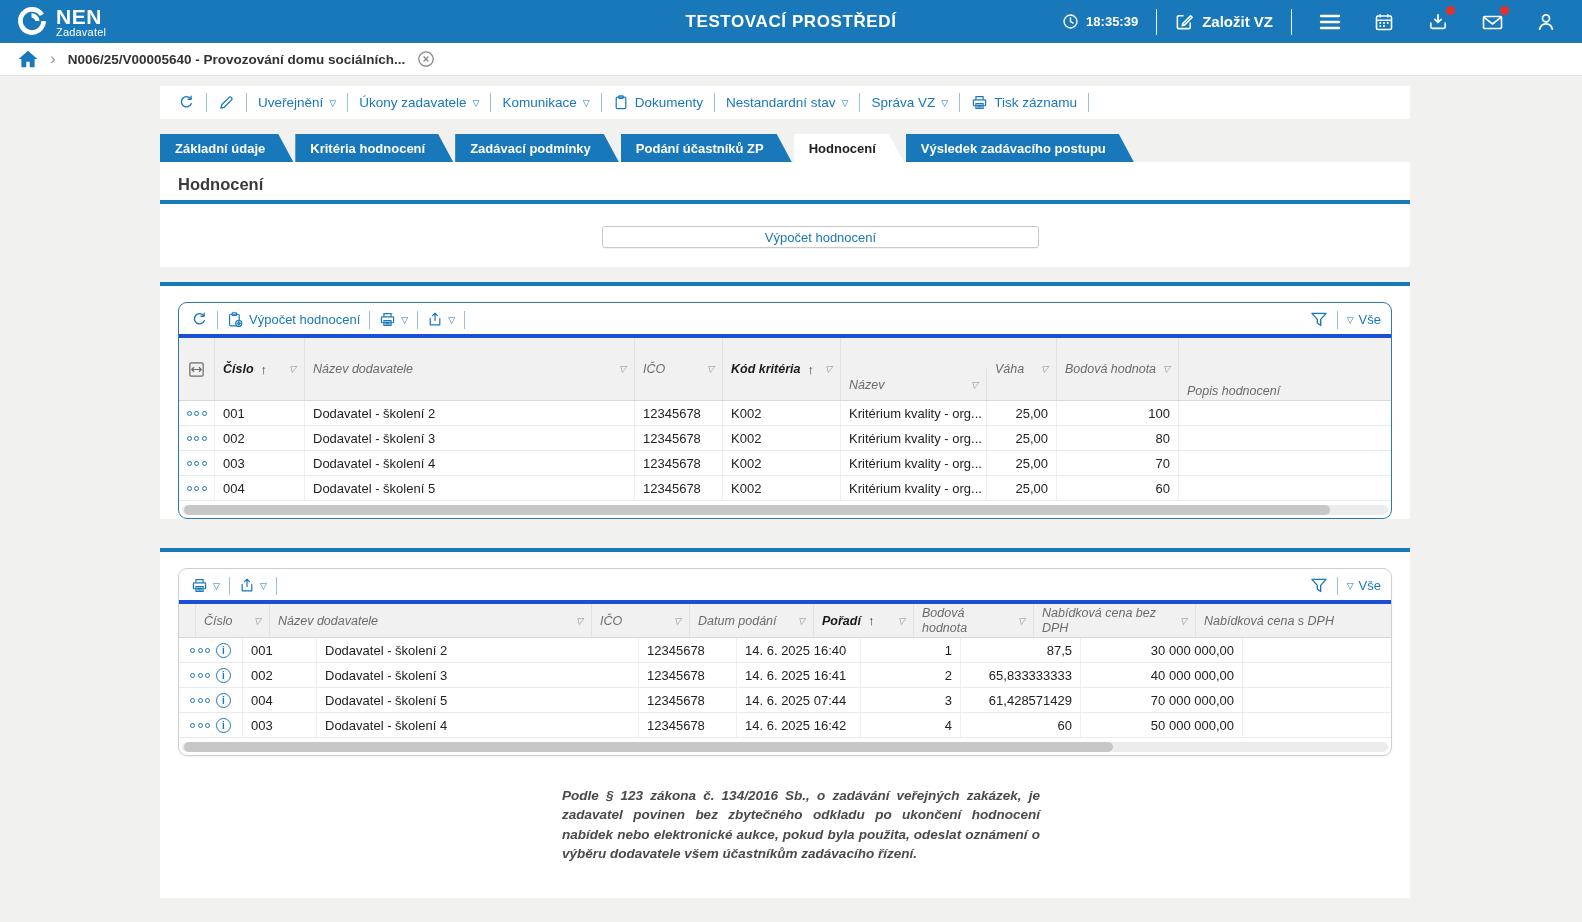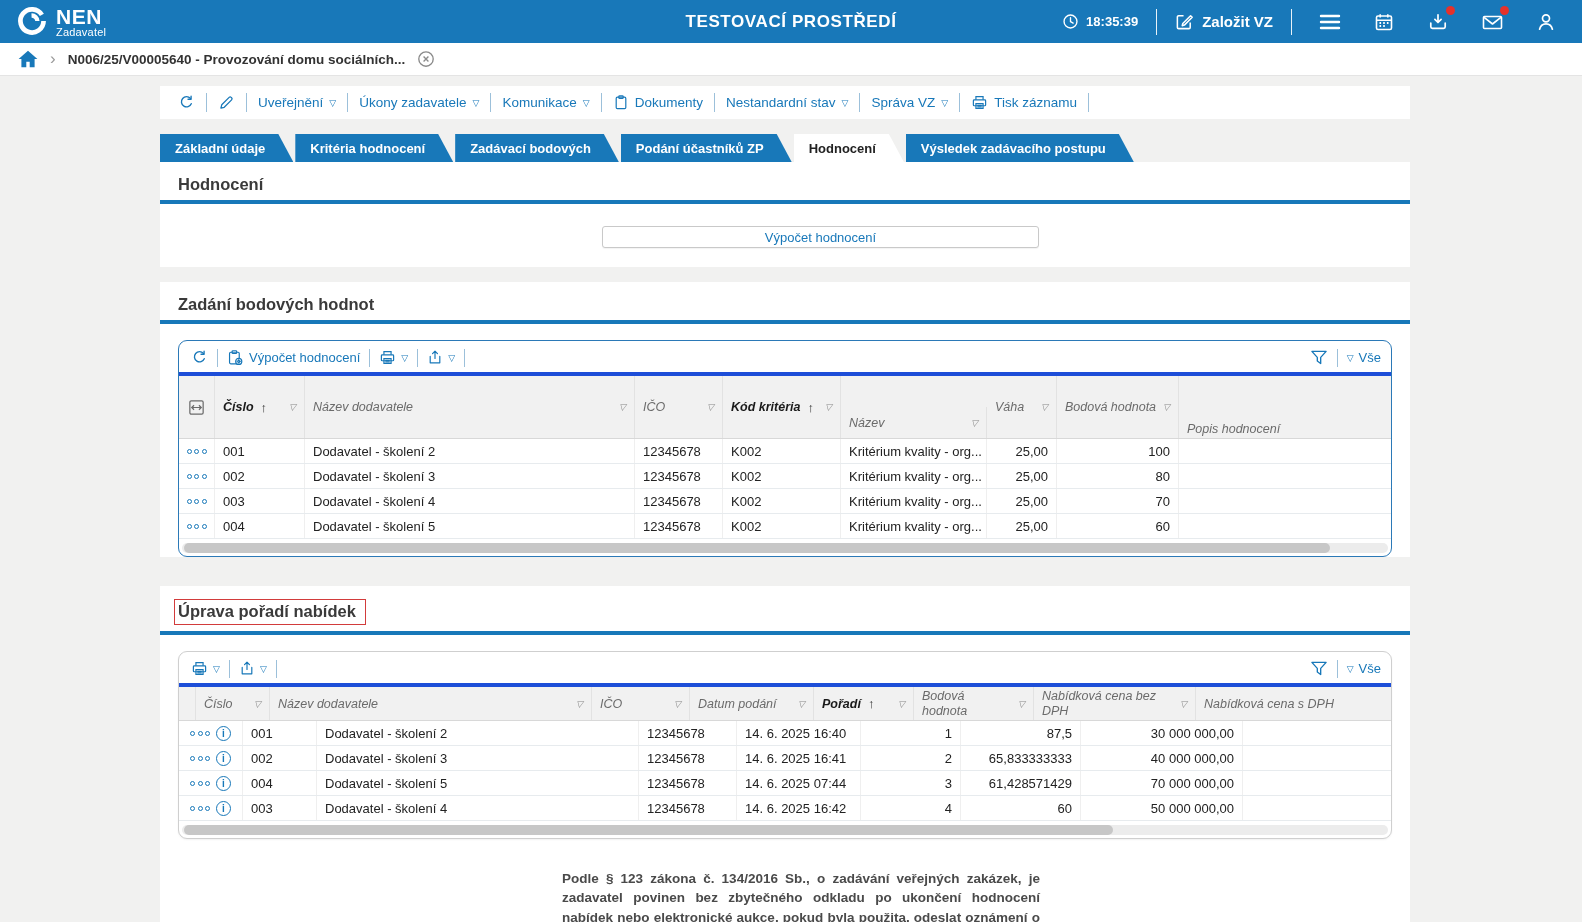--- a/index.html
+++ b/index.html
@@ -78,21 +78,21 @@
   .g-td.icons { justify-content:center; gap:6px; }
   .dots { display:flex; gap:2.5px; align-items:center;}
   .dots i { width:5px; height:5px; border:1.4px solid #1878b9; border-radius:50%; display:block;}
   .info-i { width:15px; height:15px; border:1.4px solid #1878b9; border-radius:50%; color:#1878b9; font-size:10px; font-weight:bold;
             display:flex; align-items:center; justify-content:center; font-style:normal;}
   .hscroll { height:10px; background:#ececec; border-radius:5px; margin:4px 3px 3px 3px; position:relative;}
   .hscroll .thumb { position:absolute; top:0; bottom:0; left:2px; background:#c7c7c7; border-radius:5px; cursor:pointer;}
 
   
   .footer-note { width:478px; margin:30px auto 0 auto; transform:translateX(16px); font-size:13.5px; font-weight:bold;
-                 color:#4a4a4a; text-align:justify; line-height:1.43; }
+                 color:#4a4a4a; text-align:justify; line-height:1.43;font-style:italic; }
 
   svg { display:block; }
 </style>
 </head>
 <body>
 
 <div class="app-header">
   <div class="brand">
     <span>
       <svg width="32" height="32" viewBox="0 0 34 34" fill="none" stroke="#fff">
@@ -254,21 +254,21 @@
   <div class="gap"></div>
 
   <div class="tab-row">
       <div class="tab">
         <span>Základní údaje</span>
       </div>
       <div class="tab">
         <span>Kritéria hodnocení</span>
       </div>
       <div class="tab">
-        <span>Zadávací bodových</span>
+        <span>Zadávací podmínky</span>
       </div>
       <div class="tab">
         <span>Podání účastníků ZP</span>
       </div>
       <div class="tab active">
         <span>Hodnocení</span>
       </div>
       <div class="tab">
         <span>Výsledek zadávacího postupu</span>
       </div>
@@ -278,21 +278,20 @@
     <div class="sect-title">Hodnocení</div>
     <div class="sect-underline"></div>
     <div class="calc-btn-wrap">
       <button class="calc-btn">Výpočet hodnocení</button>
     </div>
   </div>
 
   <div class="gap"></div>
 
   <div class="sect">
-    <div class="sect-title">Zadání bodových hodnot</div>
     <div class="sect-underline"></div>
 
     <div class="panel blue">
       <div class="panel-toolbar">
         <span class="pt-item">
             <span class="js-icon">
               <svg width="17" height="17" viewBox="0 0 20 20" fill="none" stroke="#1878b9" stroke-width="1.6" stroke-linecap="round" stroke-linejoin="round">
                 <path d="M15.6 11.4a6 6 0 1 1-1-6.2"></path>
                 <path d="M15.4 2.6v3.6h-3.6"></path>
               </svg>
@@ -463,21 +462,20 @@
         </div>
       <div class="hscroll">
           <span class="thumb" style="width:95%"></span>
         </div>
     </div>
   </div>
 
   <div class="gap"></div>
 
   <div class="sect" style="min-height:350px;">
-    <div class="sect-title"><span class="boxed">Úprava pořadí nabídek</span></div>
     <div class="sect-underline"></div>
 
     <div class="panel gray">
       <div class="panel-toolbar">
         <span class="pt-item">
             <span class="js-icon">
               <svg width="17" height="17" viewBox="0 0 20 20" fill="none" stroke="#1878b9" stroke-width="1.4">
                 <rect x="2.8" y="6.8" width="14.4" height="7" rx="1"></rect>
                 <path d="M5.8 6.8V3h8.4v3.8"></path>
                 <path d="M5.8 11.4h8.4v5.4H5.8z"></path>

